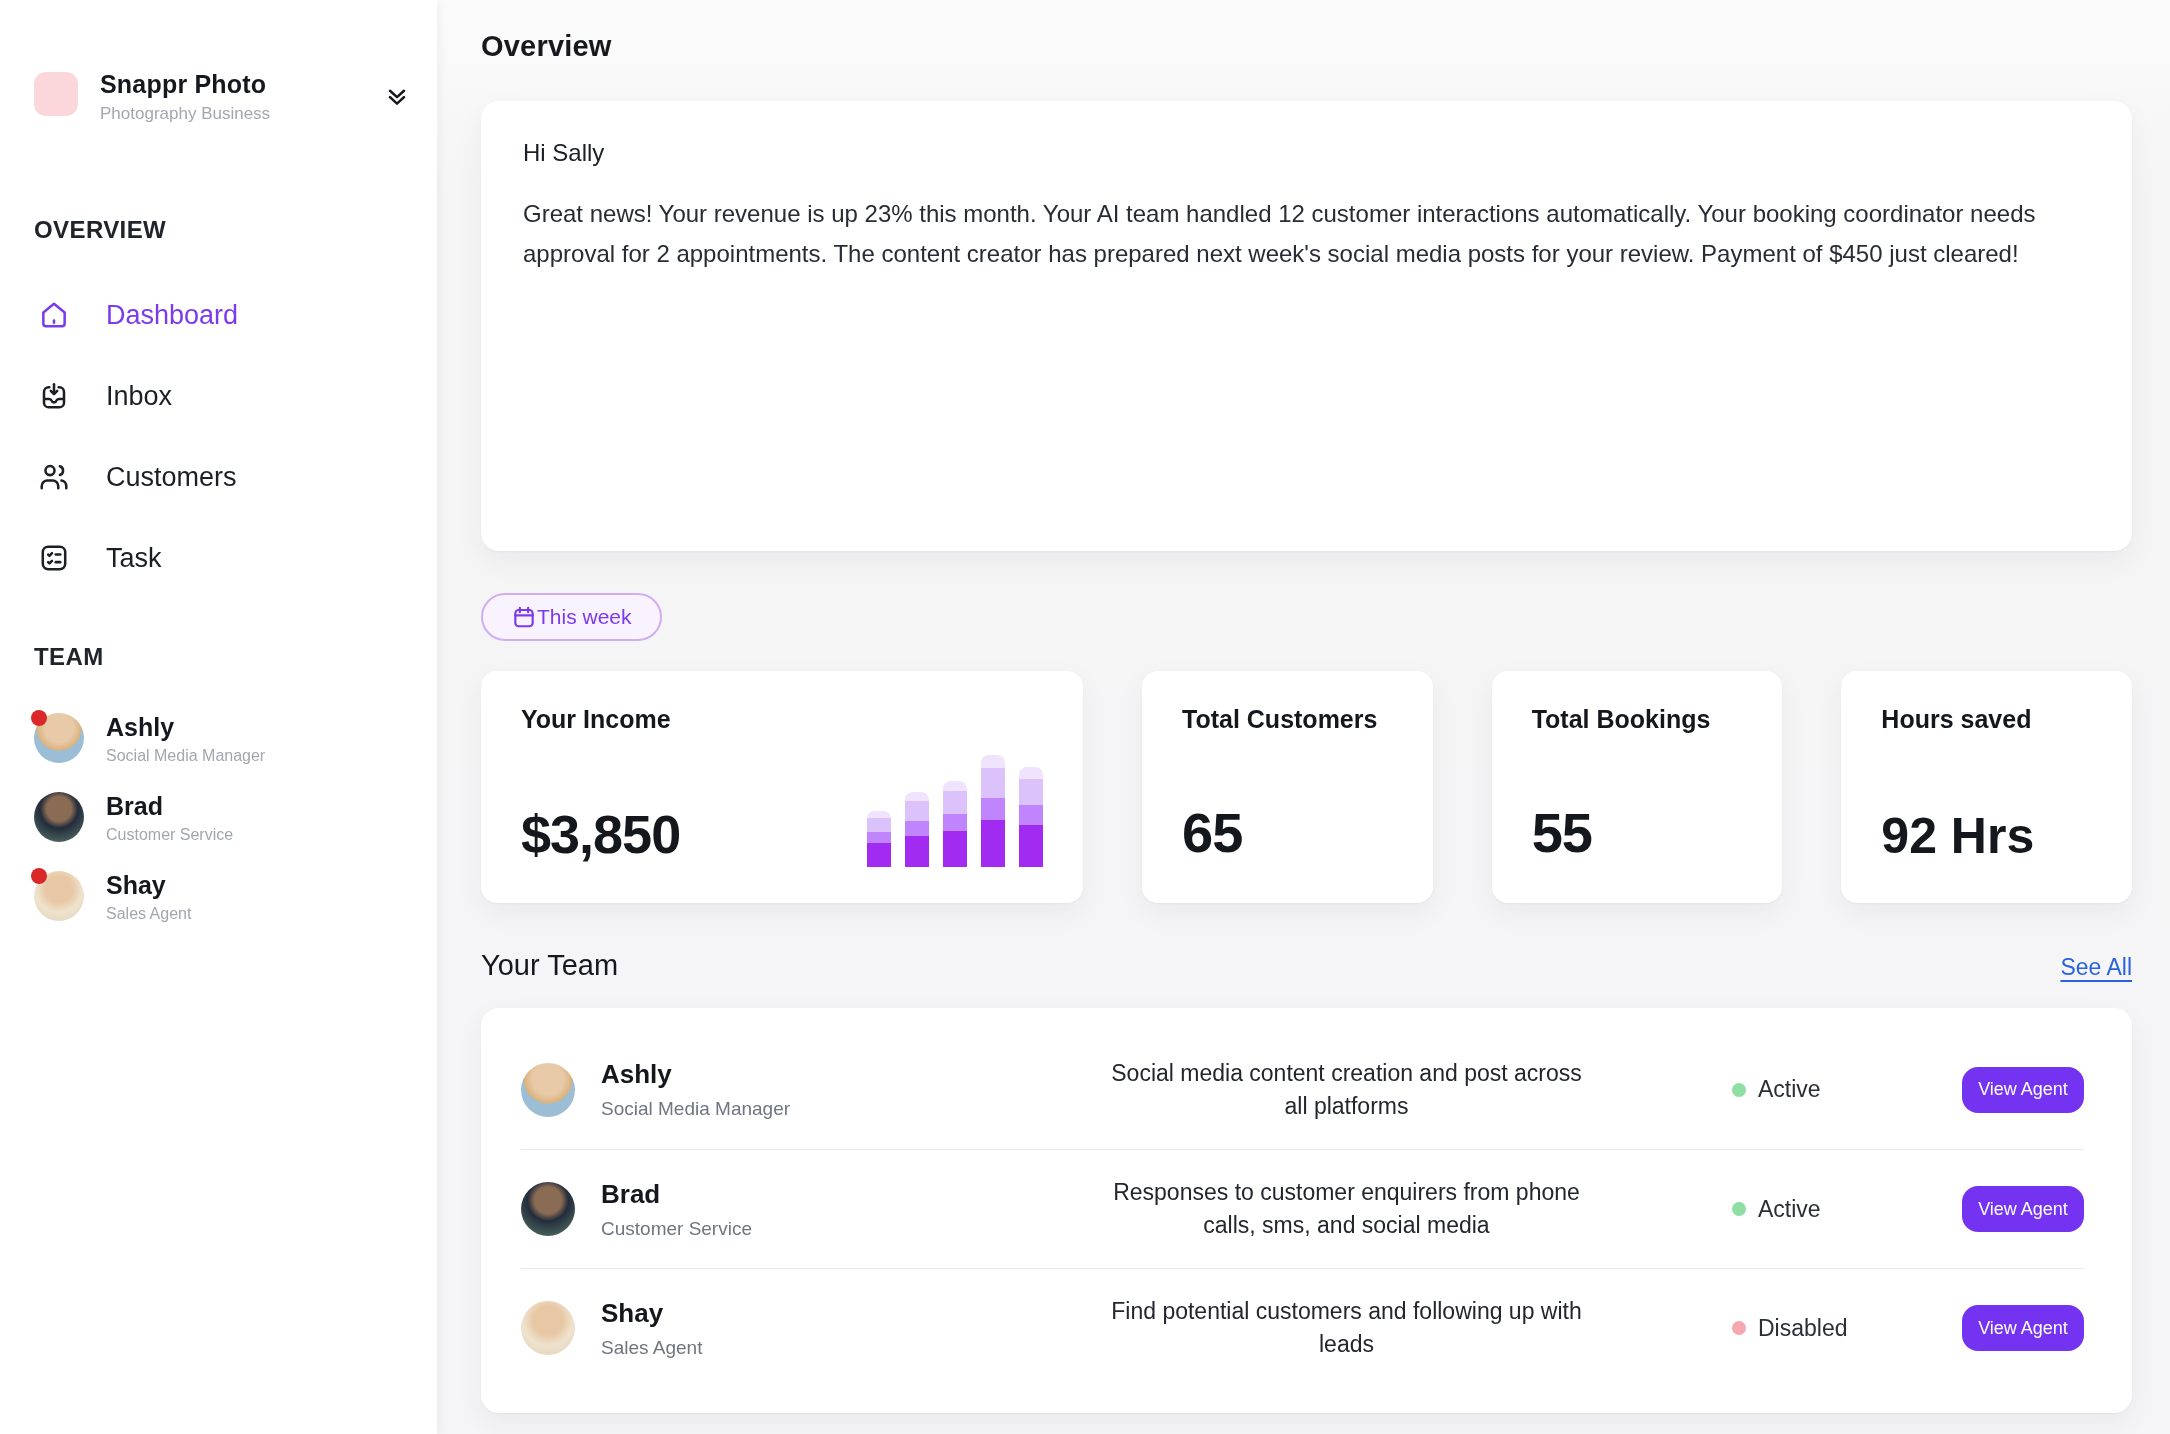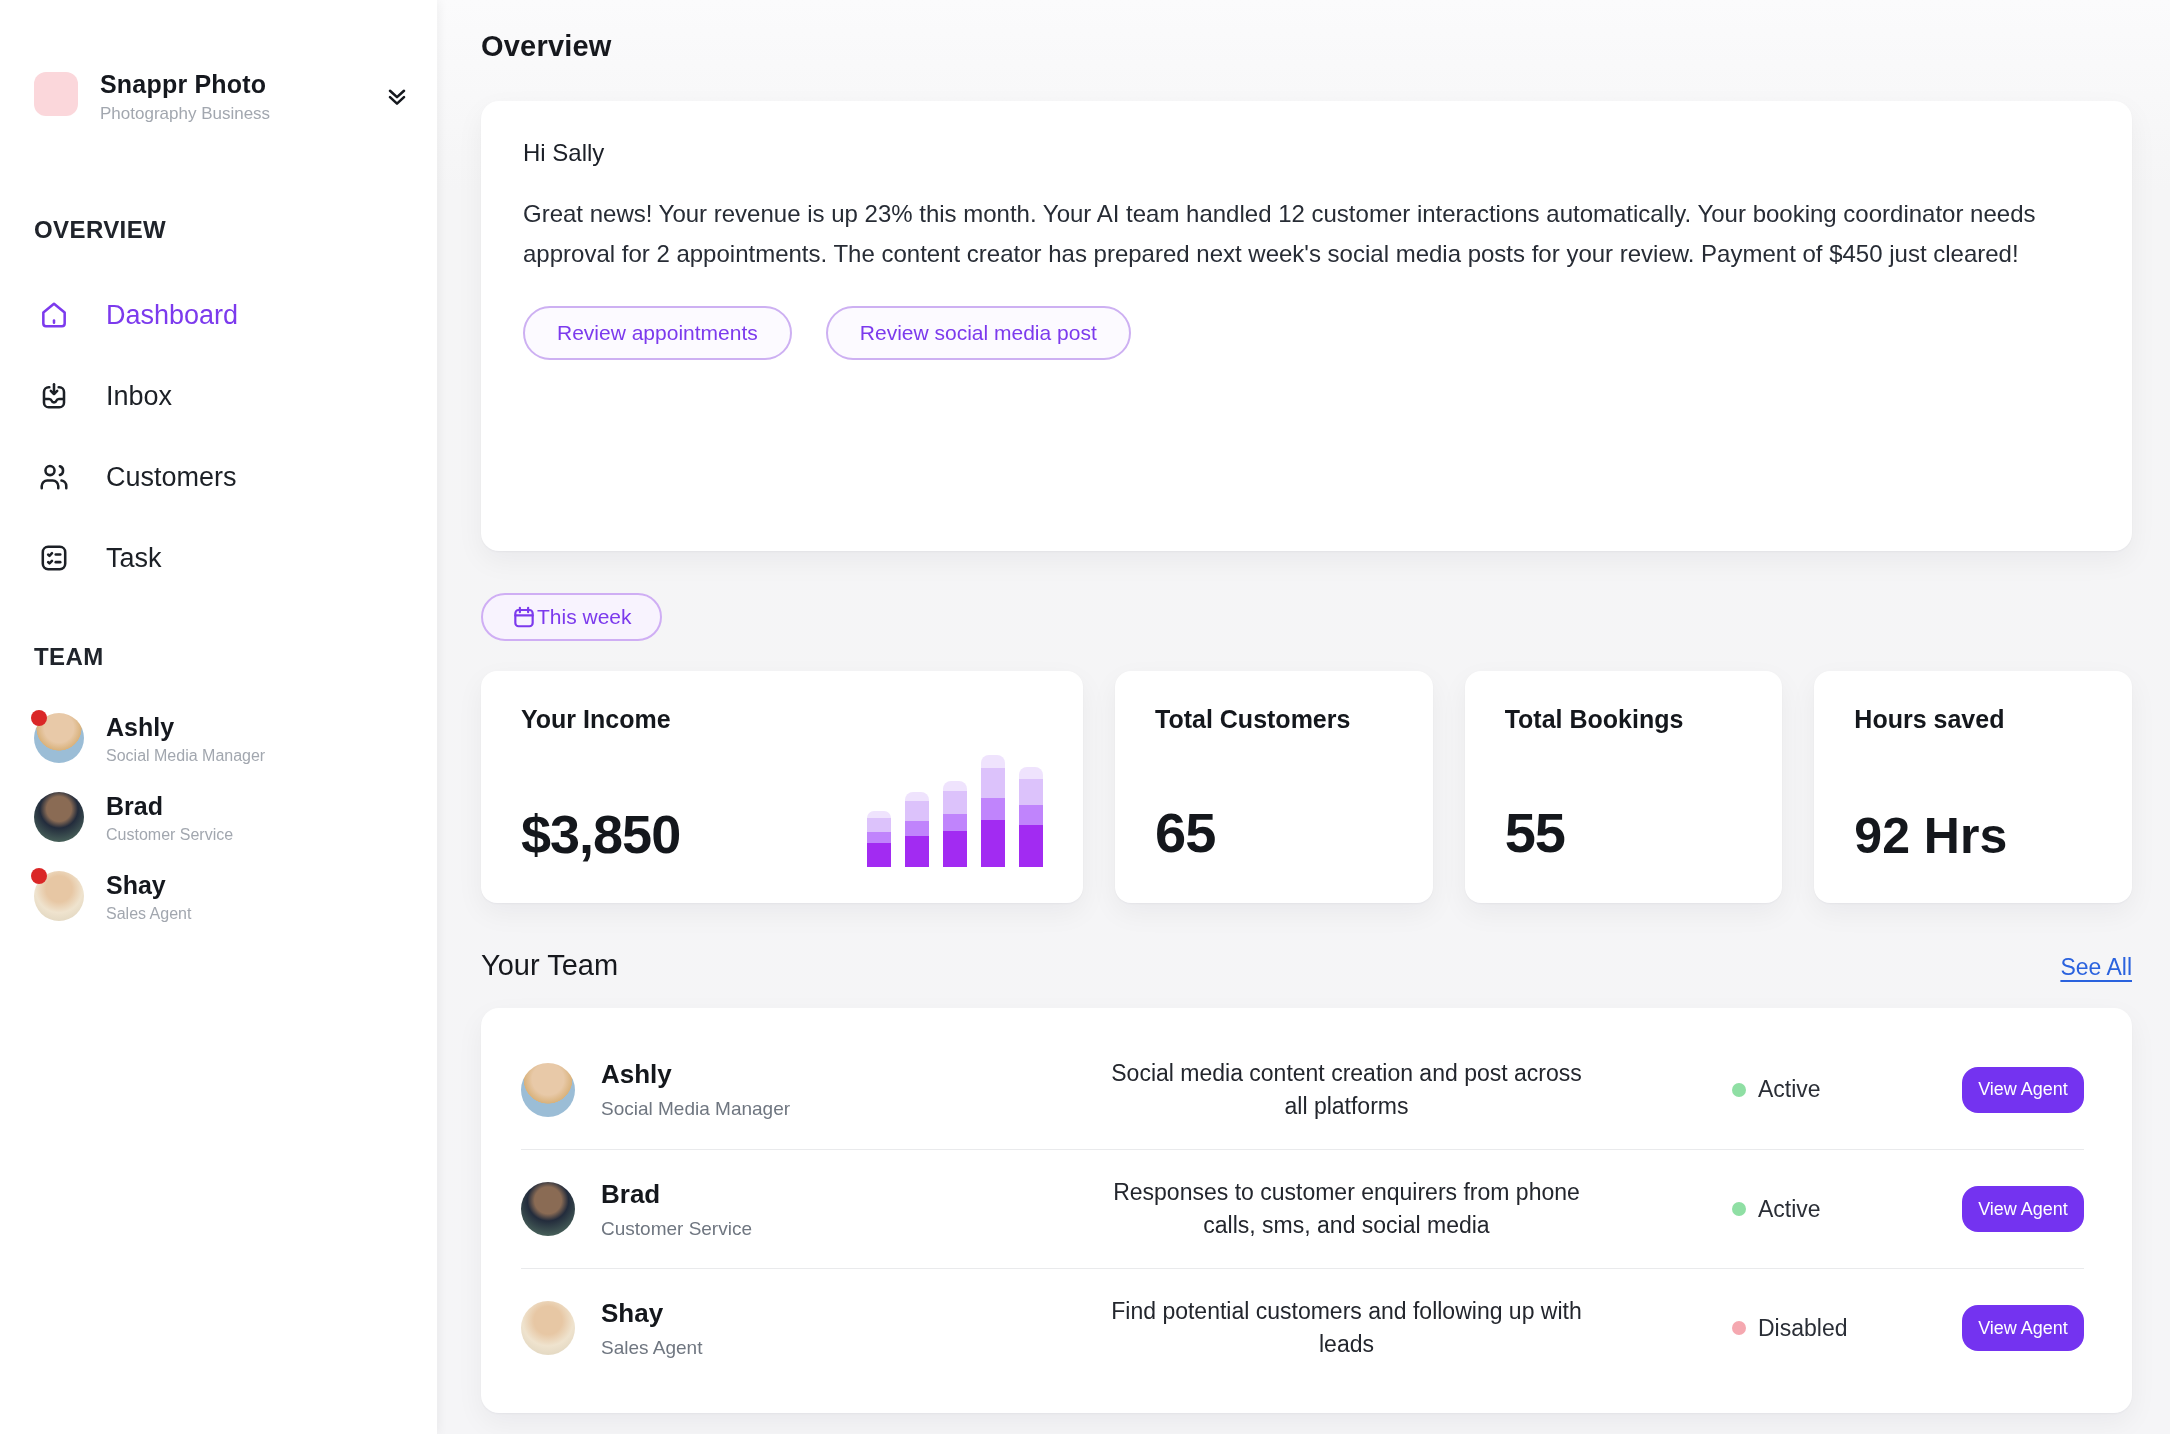--- a/index.html
+++ b/index.html
@@ -86,21 +86,21 @@
     display:flex; align-items:center; justify-content:center;
   }
 
   .week-chip {
     margin-top:42px; display:inline-flex; align-items:center; 
     height:48px; padding:0 28px; border-radius:999px;
     border:2px solid #cfaef4; background:#f8f3fe;
     color:#7c3aed; font-size:21px; font-weight:500; font-family:inherit; cursor:pointer;
   }
 
-  .stats-row { margin-top:30px; display:flex; gap:32px;align-items:center; }
+  .stats-row { margin-top:30px; display:flex; gap:59px;align-items:center; }
   .stat-card { height:232px; border-radius:16px; padding:34px 40px; display:flex; flex-direction:column; }
   .stat-title { font-size:25px; font-weight:600; color:#14171c; }
   .stat-value { margin-top:auto; margin-bottom:4px; font-size:56px; font-weight:600; color:#14171c; letter-spacing:-1px; }
   .card-income { width:602px; flex-shrink:0; flex-direction:row; }
   .card-income .left { display:flex; flex-direction:column; }
   .card-income .stat-value { font-size:54px; }
   .card-sm { flex:1; }
   .card-hours .stat-value { font-size:50px; letter-spacing:0; }
 
   .income-chart { margin-left:auto; align-self:flex-end; display:flex; align-items:flex-end; gap:14px; height:120px; margin-bottom:2px; }
@@ -231,24 +231,20 @@
   </div>
 </aside>
 
 <main class="main">
   <h1 class="page-title">Overview</h1>
 
   
   <section class="card greeting">
     <div class="greet-hi">Hi Sally</div>
     <p class="greet-msg">Great news! Your revenue is up 23% this month. Your AI team handled 12 customer interactions automatically. Your booking coordinator needs approval for 2 appointments. The content creator has prepared next week's social media posts for your review. Payment of $450 just cleared!</p>
-    <div class="greet-actions">
-      <button class="pill-btn">Review appointments</button>
-      <button class="pill-btn">Review social media post</button>
-    </div>
   </section>
 
   
   <button class="week-chip">
     <span>
       <svg width="26" height="26" viewBox="0 0 24 24" fill="none" stroke="currentColor" stroke-width="2" stroke-linecap="round" stroke-linejoin="round">
           <rect x="4" y="5.5" width="16" height="15" rx="3"></rect>
           <path d="M8.2 3.5v4"></path>
           <path d="M15.8 3.5v4"></path>
           <path d="M4 10.5h16"></path>

